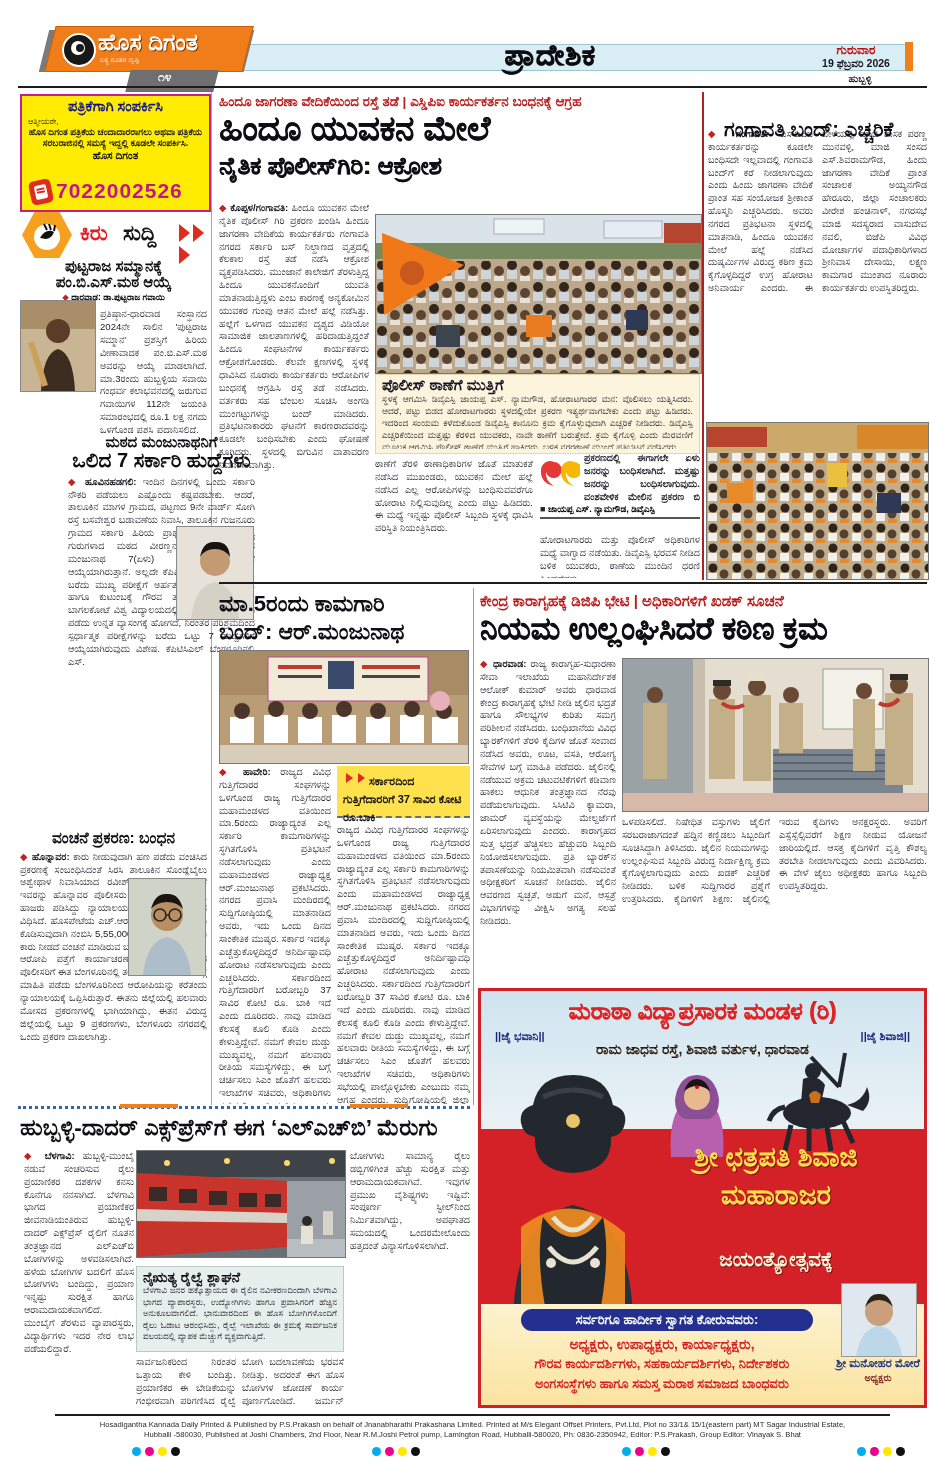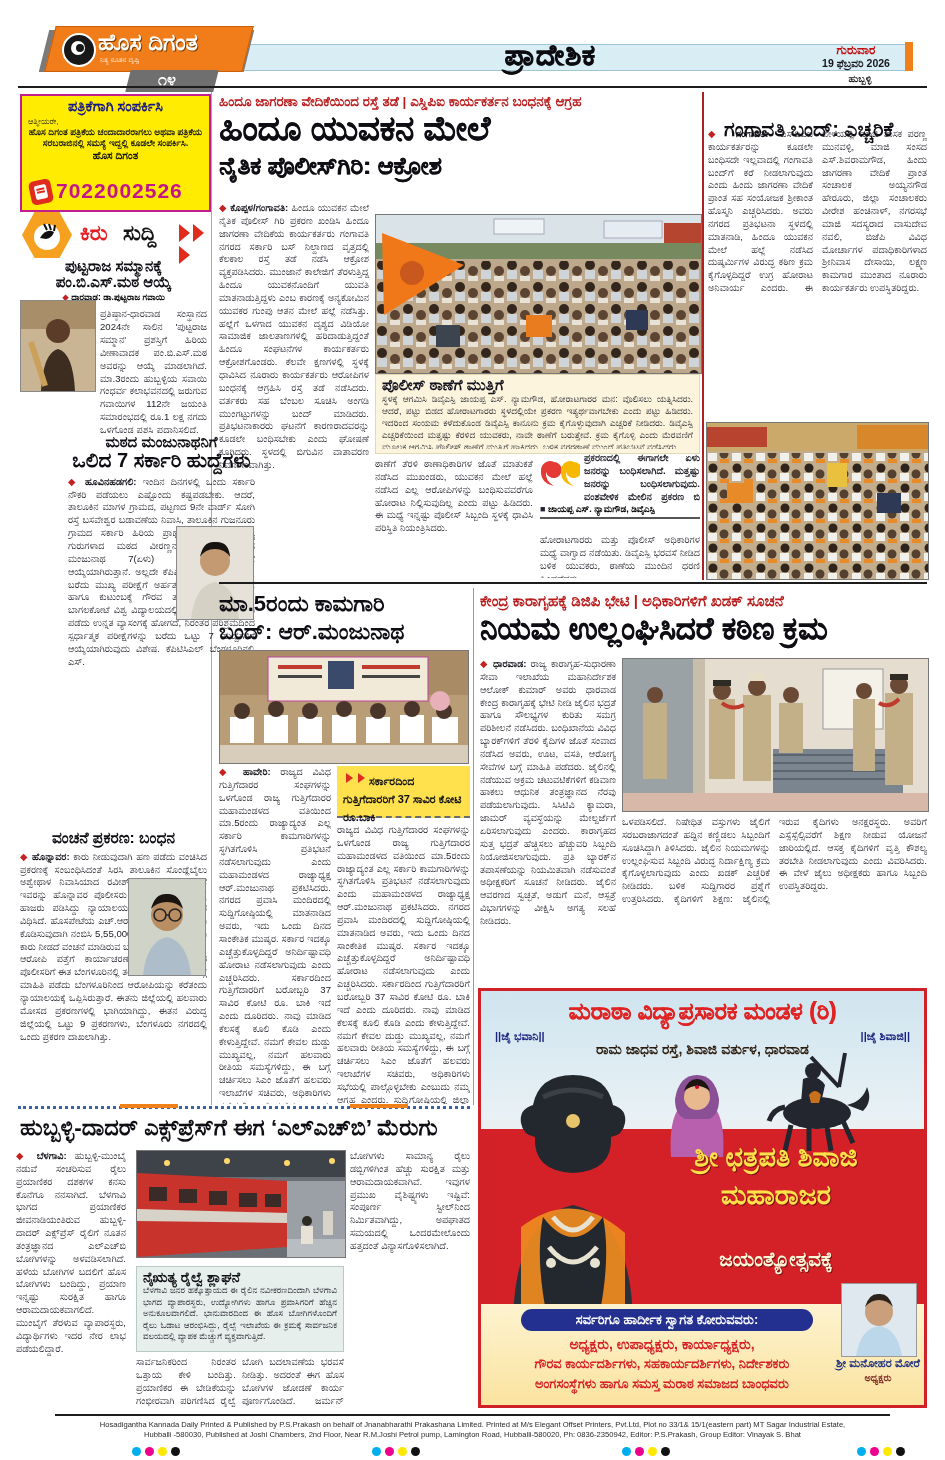--- a/index.html
+++ b/index.html
@@ -35,21 +35,21 @@
     <div class="abs" style="left:905px;top:42px;width:8px;height:29px;background:#f08019;"></div>
     <div class="abs" style="left:44px;top:30px;width:205px;height:42px;background:#7a7a7a;transform:skewX(-14deg);"></div>
     <div class="abs" style="left:50px;top:26px;width:196px;height:44px;background:#f07d1a;transform:skewX(-14deg);border:1px solid #c95f08;"></div>
     <div class="abs" style="left:62px;top:33px;width:30px;height:30px;border-radius:50%;background:#181818;border:2px solid #fff;">
       <div class="abs" style="left:7px;top:6px;width:14px;height:14px;border-radius:50%;background:#fff;"></div>
       <div class="abs" style="left:12px;top:9px;width:8px;height:8px;border-radius:50%;background:#181818;"></div>
     </div>
     <div class="abs hl" style="left:98px;top:30px;width:150px;font-size:23px;color:#ffffff;text-shadow:1px 1px 0 #7a3c00;">ಹೊಸ ದಿಗಂತ</div>
     <div class="abs" style="left:100px;top:56px;width:140px;font-size:7px;color:#fff2df;">ನಿತ್ಯ ನೂತನ ದೃಷ್ಟಿ</div>
     <div class="abs" style="left:128px;top:70px;width:88px;height:22px;background:#6f6f6f;transform:skewX(-14deg);"></div>
-    <div class="abs hl" style="left:158px;top:71px;font-size:16px;color:#ffffff;">೧೪</div>
+    <div class="abs hl" style="left:158px;top:71px;font-size:12px;color:#ffffff;">೧೪</div>
     <div class="abs hl ctr" style="left:380px;top:40px;width:340px;font-size:29px;letter-spacing:1px;color:#0b0b10;text-shadow:1px 0 0 #0b0b10;">ಪ್ರಾದೇಶಿಕ</div>
     <div class="abs hl ctr" style="left:810px;top:44px;width:92px;font-size:12px;color:#c40f0f;">ಗುರುವಾರ</div>
     <div class="abs ctr" style="left:806px;top:57px;width:100px;font-size:10.5px;font-weight:bold;color:#16161c;">19 ಫೆಬ್ರವರಿ 2026</div>
     <div class="abs ctr" style="left:820px;top:73px;width:80px;font-size:9.5px;font-weight:bold;color:#16161c;">ಹುಬ್ಬಳ್ಳಿ</div>
     <div class="abs rule" style="left:18px;top:86px;width:909px;height:2px;"></div>
   </div>
 
   <div class="abs vline" style="left:211px;top:92px;width:1px;height:1013px;background:#a8a8a8;"></div>
 
   <div class="abs" style="left:20px;top:94px;width:187px;height:114px;background:#ffec00;border:2px solid #c21e8e;">
@@ -358,21 +358,21 @@
       </svg>
     </div>
     <div class="abs hl ctr" style="left:348px;top:366px;width:98px;font-size:11.5px;color:#1b2f7d;">ಶ್ರೀ ಮನೋಹರ ಮೋರೆ</div>
     <div class="abs hl ctr" style="left:348px;top:382px;width:98px;font-size:9.5px;color:#7a1f1f;">ಅಧ್ಯಕ್ಷರು</div>
   </div>
 
   <div class="abs dotline" style="left:18px;top:1106px;width:452px;height:0;"></div>
   <div class="abs" style="left:120px;top:1104px;width:58px;height:4px;background:#f08019;"></div>
   <div class="abs" style="left:350px;top:1104px;width:58px;height:4px;background:#f08019;"></div>
   <div class="abs hl" style="left:20px;top:1116px;width:450px;font-size:22.5px;">ಹುಬ್ಬಳ್ಳಿ-ದಾದರ್ ಎಕ್ಸ್‌ಪ್ರೆಸ್‌ಗೆ ಈಗ ‘ಎಲ್‌ಎಚ್‌ಬಿ’ ಮೆರುಗು</div>
-  <div class="abs bt" style="left:16px;top:1150px;width:110px;height:256px;">
+  <div class="abs bt" style="left:24px;top:1150px;width:110px;height:256px;">
     <span class="dl"><span class="red">◆</span> <span>ಬೆಳಗಾವಿ:</span></span>
     <span>ಹುಬ್ಬಳ್ಳಿ-ಮುಂಬೈ ನಡುವೆ ಸಂಚರಿಸುವ ರೈಲು ಪ್ರಯಾಣಿಕರ ದಶಕಗಳ ಕನಸು ಕೊನೆಗೂ ನನಸಾಗಿದೆ. ಬೆಳಗಾವಿ ಭಾಗದ ಪ್ರಯಾಣಿಕರ ಜೀವನಾಡಿಯಂತಿರುವ ಹುಬ್ಬಳ್ಳಿ-ದಾದರ್ ಎಕ್ಸ್‌ಪ್ರೆಸ್ ರೈಲಿಗೆ ನೂತನ ತಂತ್ರಜ್ಞಾನದ ಎಲ್‌ಎಚ್‌ಬಿ ಬೋಗಿಗಳನ್ನು ಅಳವಡಿಸಲಾಗಿದೆ. ಹಳೆಯ ಬೋಗಿಗಳ ಬದಲಿಗೆ ಹೊಸ ಬೋಗಿಗಳು ಬಂದಿದ್ದು, ಪ್ರಯಾಣ ಇನ್ನಷ್ಟು ಸುರಕ್ಷಿತ ಹಾಗೂ ಆರಾಮದಾಯಕವಾಗಲಿದೆ. ಮುಂಬೈಗೆ ತೆರಳುವ ವ್ಯಾಪಾರಸ್ಥರು, ವಿದ್ಯಾರ್ಥಿಗಳು ಇದರ ನೇರ ಲಾಭ ಪಡೆಯಲಿದ್ದಾರೆ.</span>
   </div>
   <div class="ph abs" style="left:136px;top:1150px;width:208px;height:106px;border:1px solid #777;">
     <svg viewBox="0 0 208 106" preserveAspectRatio="none">
       <rect width="208" height="106" fill="#6a6f76"></rect>
       <rect width="208" height="26" fill="#3e434a"></rect>
       <circle cx="30" cy="12" r="3" fill="#ffd86a"></circle>
         <circle cx="90" cy="10" r="3" fill="#ffd86a"></circle>
       <circle cx="150" cy="12" r="3" fill="#ffd86a"></circle>

